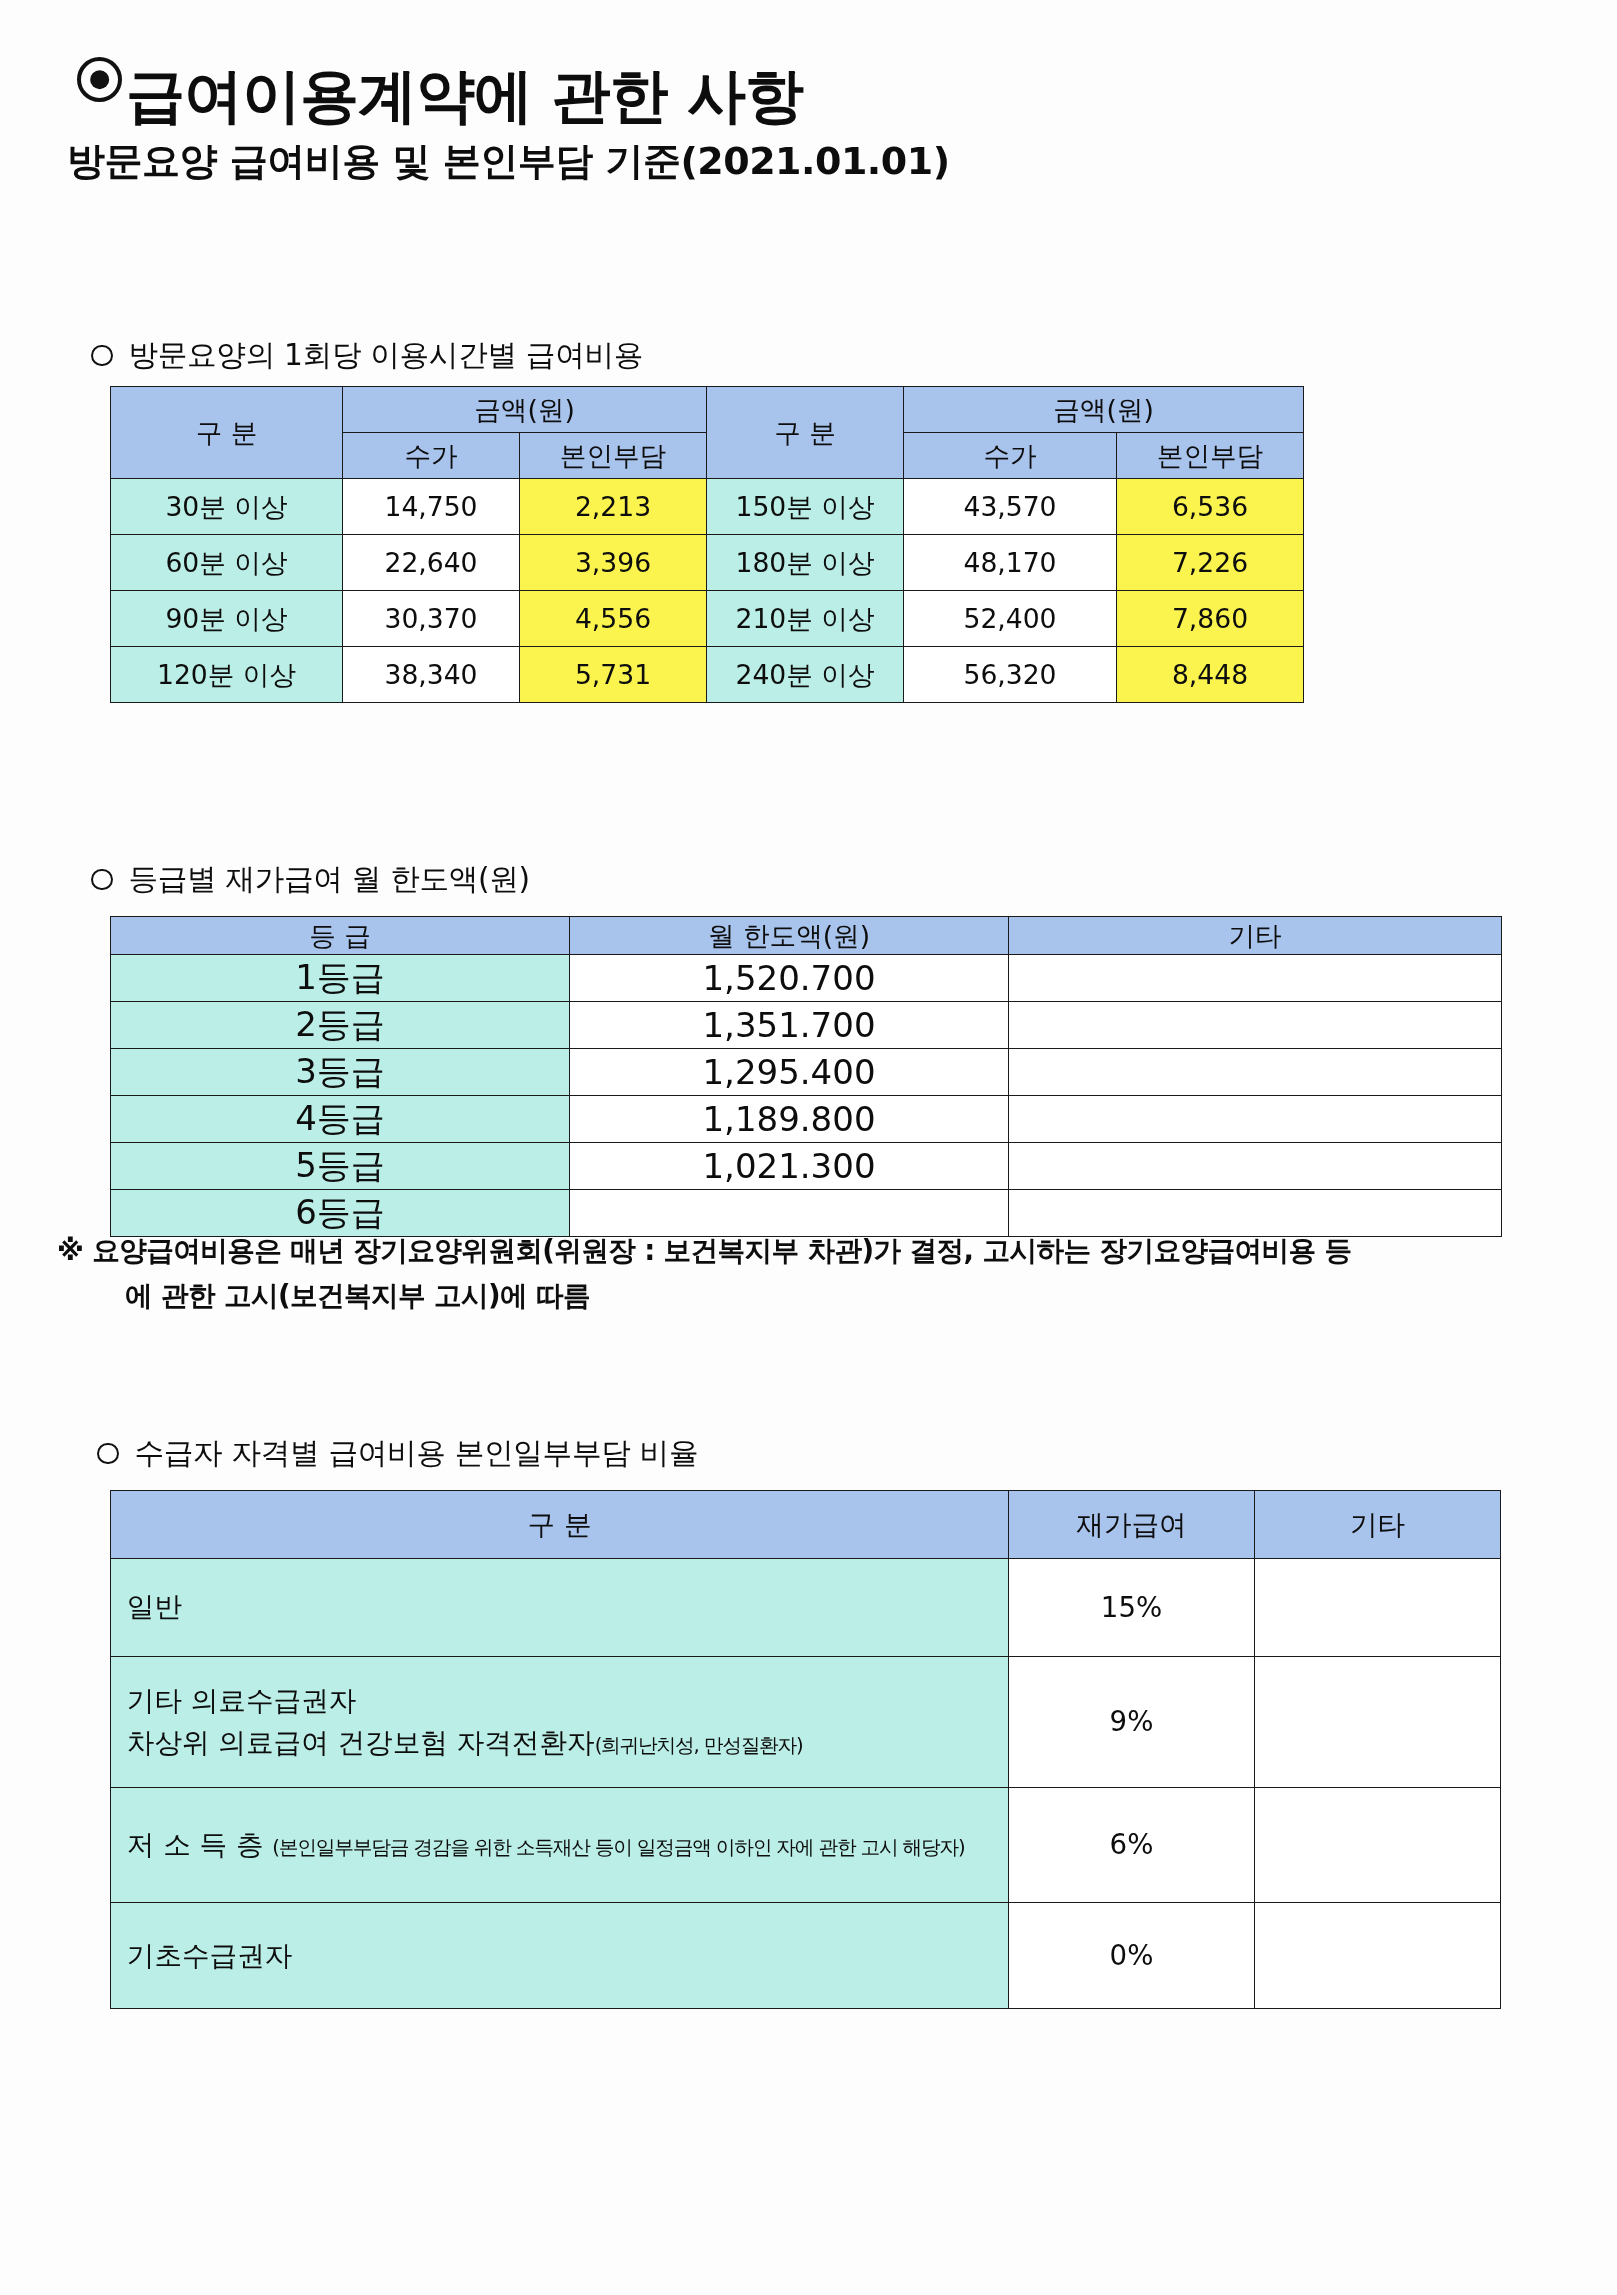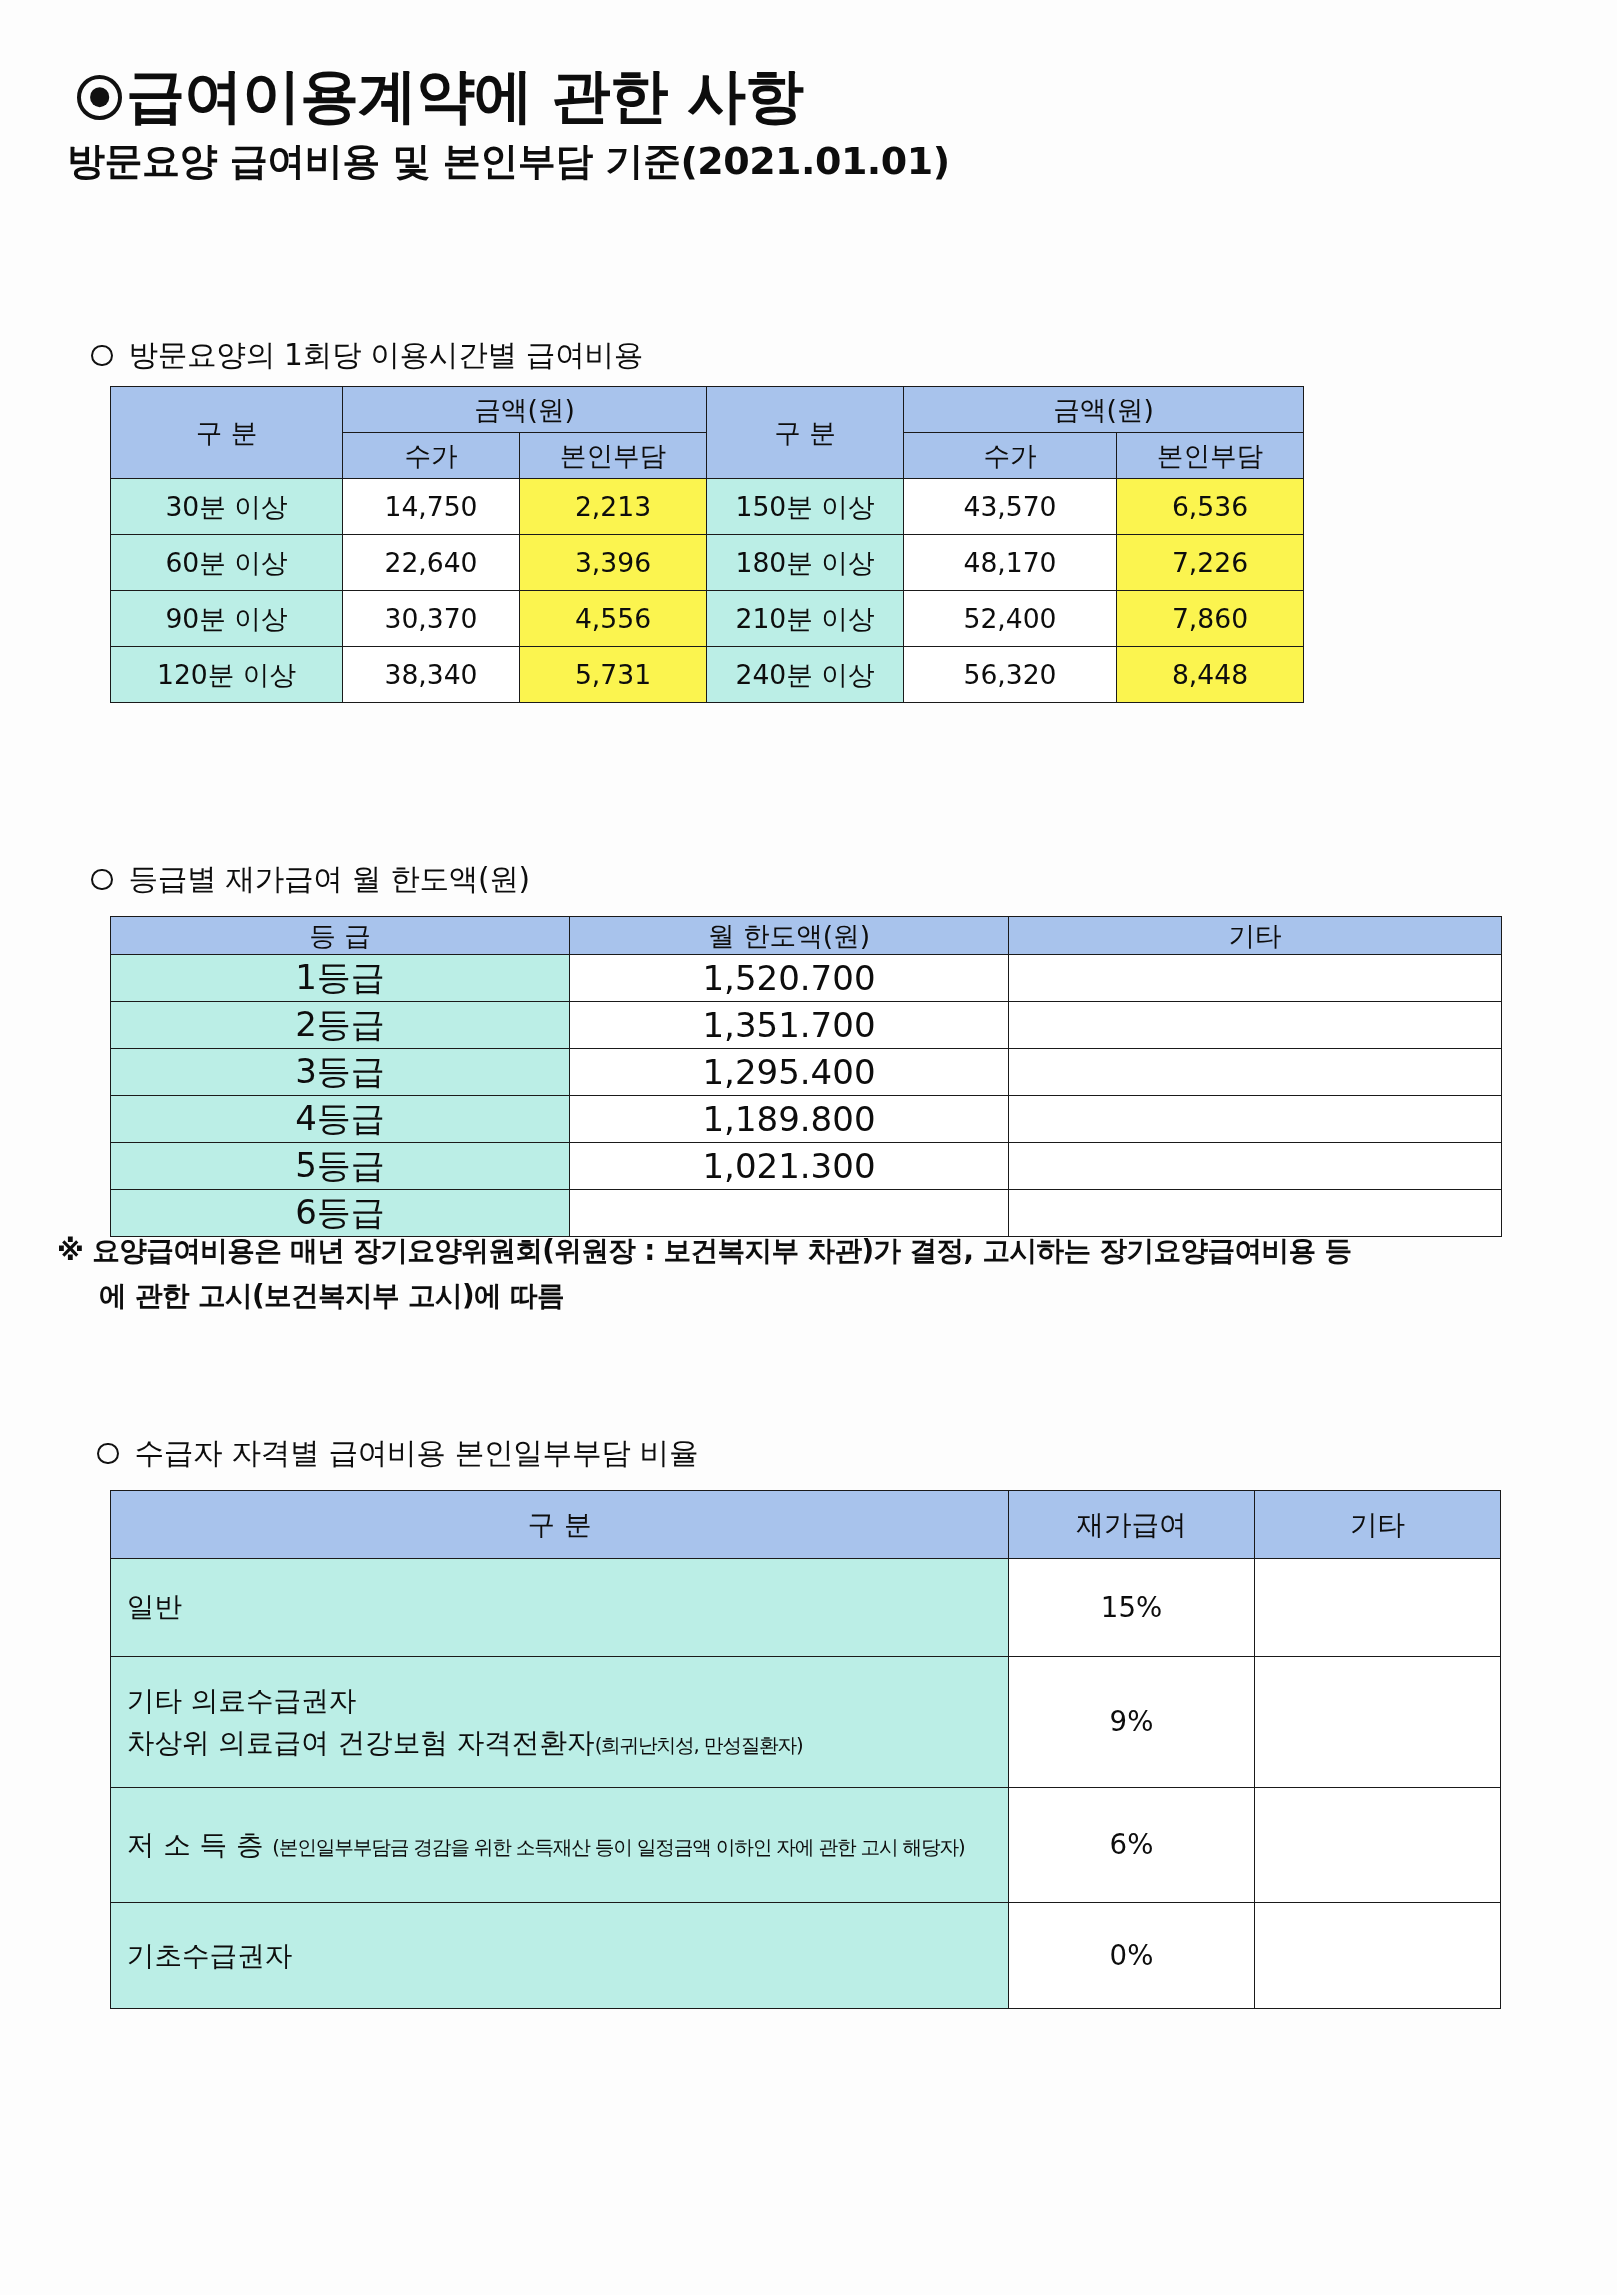--- a/index.html
+++ b/index.html
@@ -26,21 +26,20 @@
   
   .main-title {
     position: absolute;
     left: 77px;
     top: 57px;
     font-size: 59px;
     font-weight: bold;
     letter-spacing: -1px;
     white-space: nowrap;
     display: flex;
-    align-items: center;
   }
   .bullseye {
     display: inline-block;
     width: 45px;
     height: 45px;
     border: 4.9px solid #111;
     border-radius: 50%;
     position: relative;
     margin-right: 3.9px;
     flex: none;
@@ -160,21 +159,21 @@
   .footnote {
     position: absolute;
     left: 57px;
     top: 1229px;
     width: 1497px;
     font-size: 27.6px;
     line-height: 1.62;
     letter-spacing: -0.6px;
     font-weight: bold;
   }
-  .footnote .fn-line2 { display: block; margin-left: 42px; }
+  .footnote .fn-line2 { display: block; margin-left: 68px; }
 </style>
 </head>
 <body>
 
 <div class="page">
 
   <div class="main-title">
     <span class="bullseye"></span>
     <span>급여이용계약에 관한 사항</span>
   </div>

